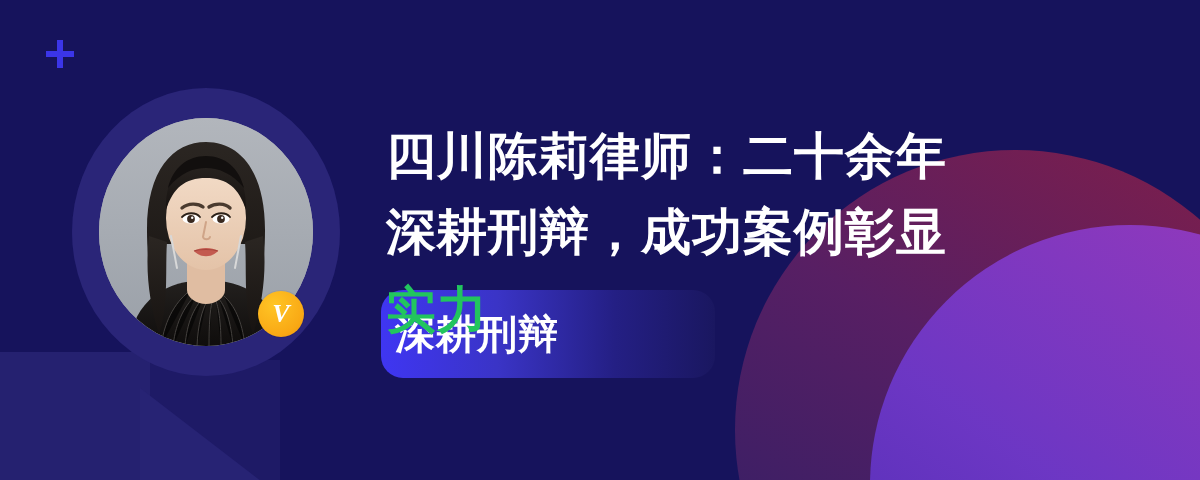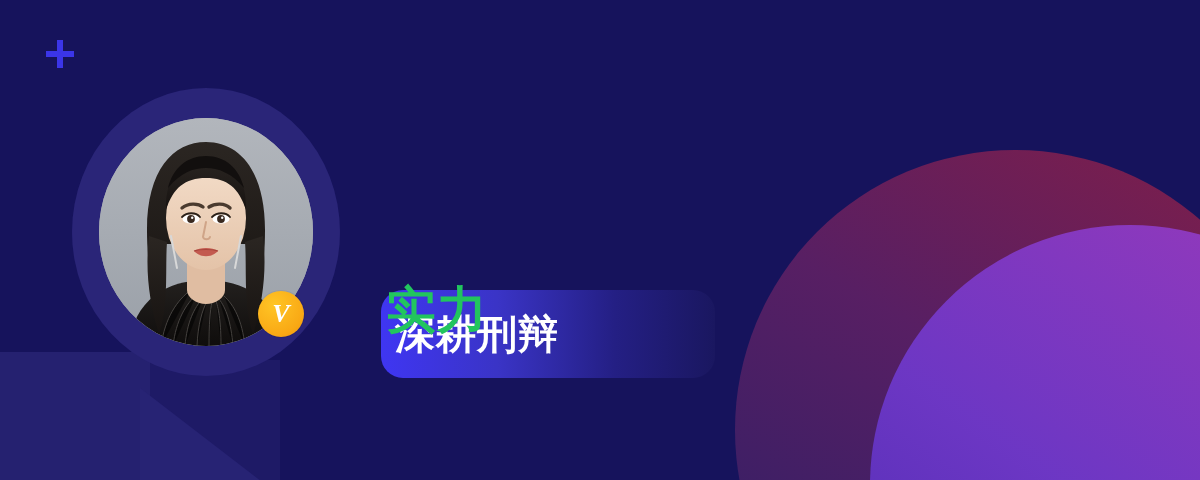--- a/index.html
+++ b/index.html
@@ -250,20 +250,26 @@
         <path d="M50 118 C46 152 50 184 60 216 C70 188 66 150 68 124 Z" fill="url(#hairG)"></path>
         <path d="M164 118 C168 152 164 184 154 216 C144 188 148 150 146 124 Z" fill="url(#hairG)"></path>
       </svg>
     </div>
 
     <div class="verified-badge">
       <span class="v-glyph">V</span>
     </div>
   </div>
 
+  <div class="content">
+    <h1 class="headline">
+      <span class="hl-line">四川陈莉律师：二十余年</span>
+      <span class="hl-line">深耕刑辩，成功案例彰显</span>
+    </h1>
+  </div>
 
   <div class="name-pill">
     <span class="pill-text">深耕刑辩</span>
   </div>
 
   <div class="headline-overlap">实力</div>
 
 </div>
 
 </body></html>

